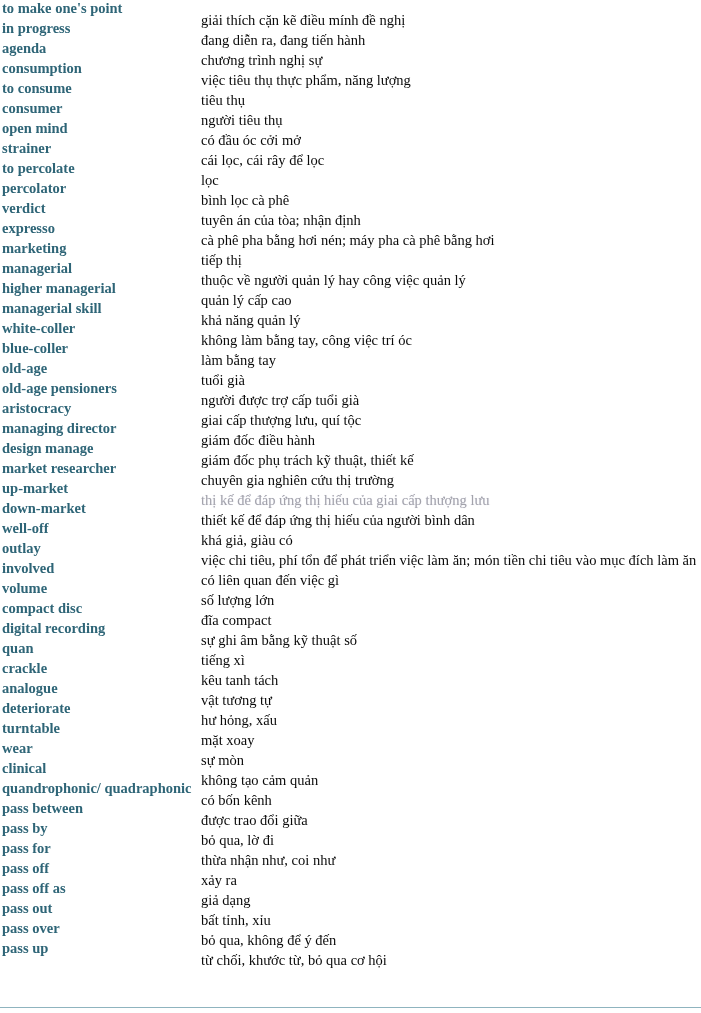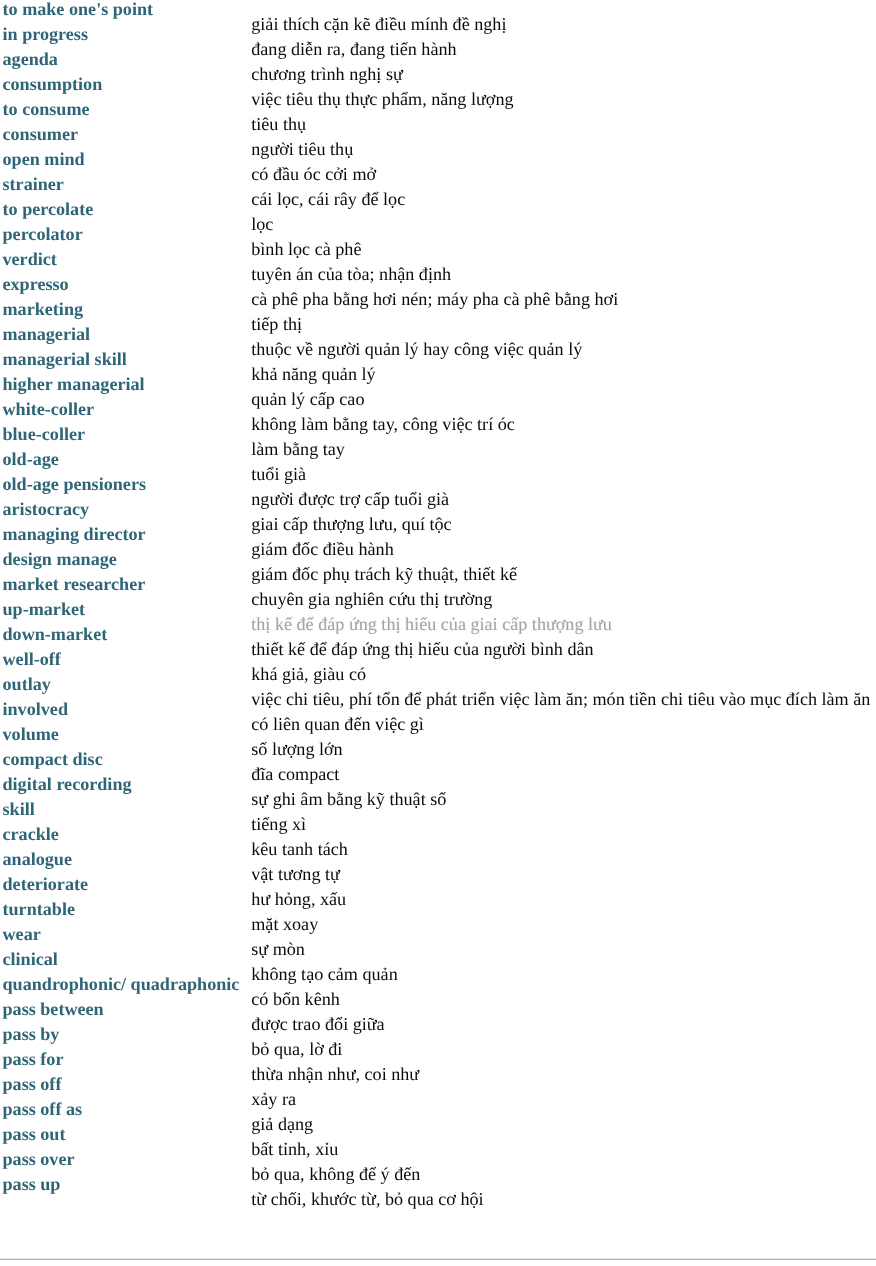--- a/index.html
+++ b/index.html
@@ -129,26 +129,26 @@
     </div>
     <div class="row">
       <span class="term">marketing</span>
       <span class="def">tiếp thị</span>
     </div>
     <div class="row">
       <span class="term">managerial</span>
       <span class="def">thuộc về người quản lý hay công việc quản lý</span>
     </div>
     <div class="row">
+      <span class="term">higher managerial</span>
+      <span class="def">quản lý cấp cao</span>
+    </div>
+    <div class="row">
       <span class="term">managerial skill</span>
       <span class="def">khả năng quản lý</span>
-    </div>
-    <div class="row">
-      <span class="term">higher managerial</span>
-      <span class="def">quản lý cấp cao</span>
     </div>
     <div class="row">
       <span class="term">white-coller</span>
       <span class="def">không làm bằng tay, công việc trí óc</span>
     </div>
     <div class="row">
       <span class="term">blue-coller</span>
       <span class="def">làm bằng tay</span>
     </div>
     <div class="row">
@@ -201,21 +201,21 @@
     </div>
     <div class="row">
       <span class="term">compact disc</span>
       <span class="def">đĩa compact</span>
     </div>
     <div class="row">
       <span class="term">digital recording</span>
       <span class="def">sự ghi âm bằng kỹ thuật số</span>
     </div>
     <div class="row">
-      <span class="term">skill</span>
+      <span class="term">quan</span>
       <span class="def">tiếng xì</span>
     </div>
     <div class="row">
       <span class="term">crackle</span>
       <span class="def">kêu tanh tách</span>
     </div>
     <div class="row">
       <span class="term">analogue</span>
       <span class="def">vật tương tự</span>
     </div>

